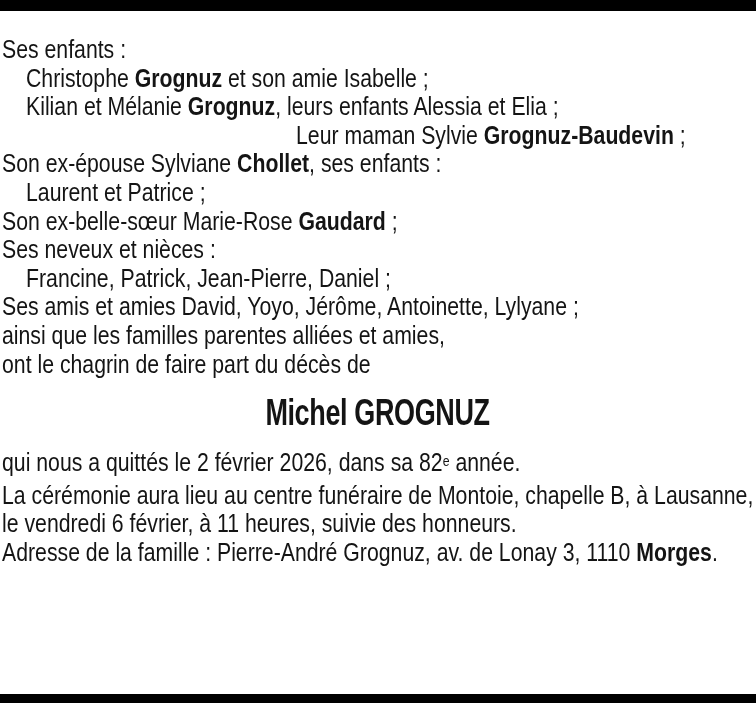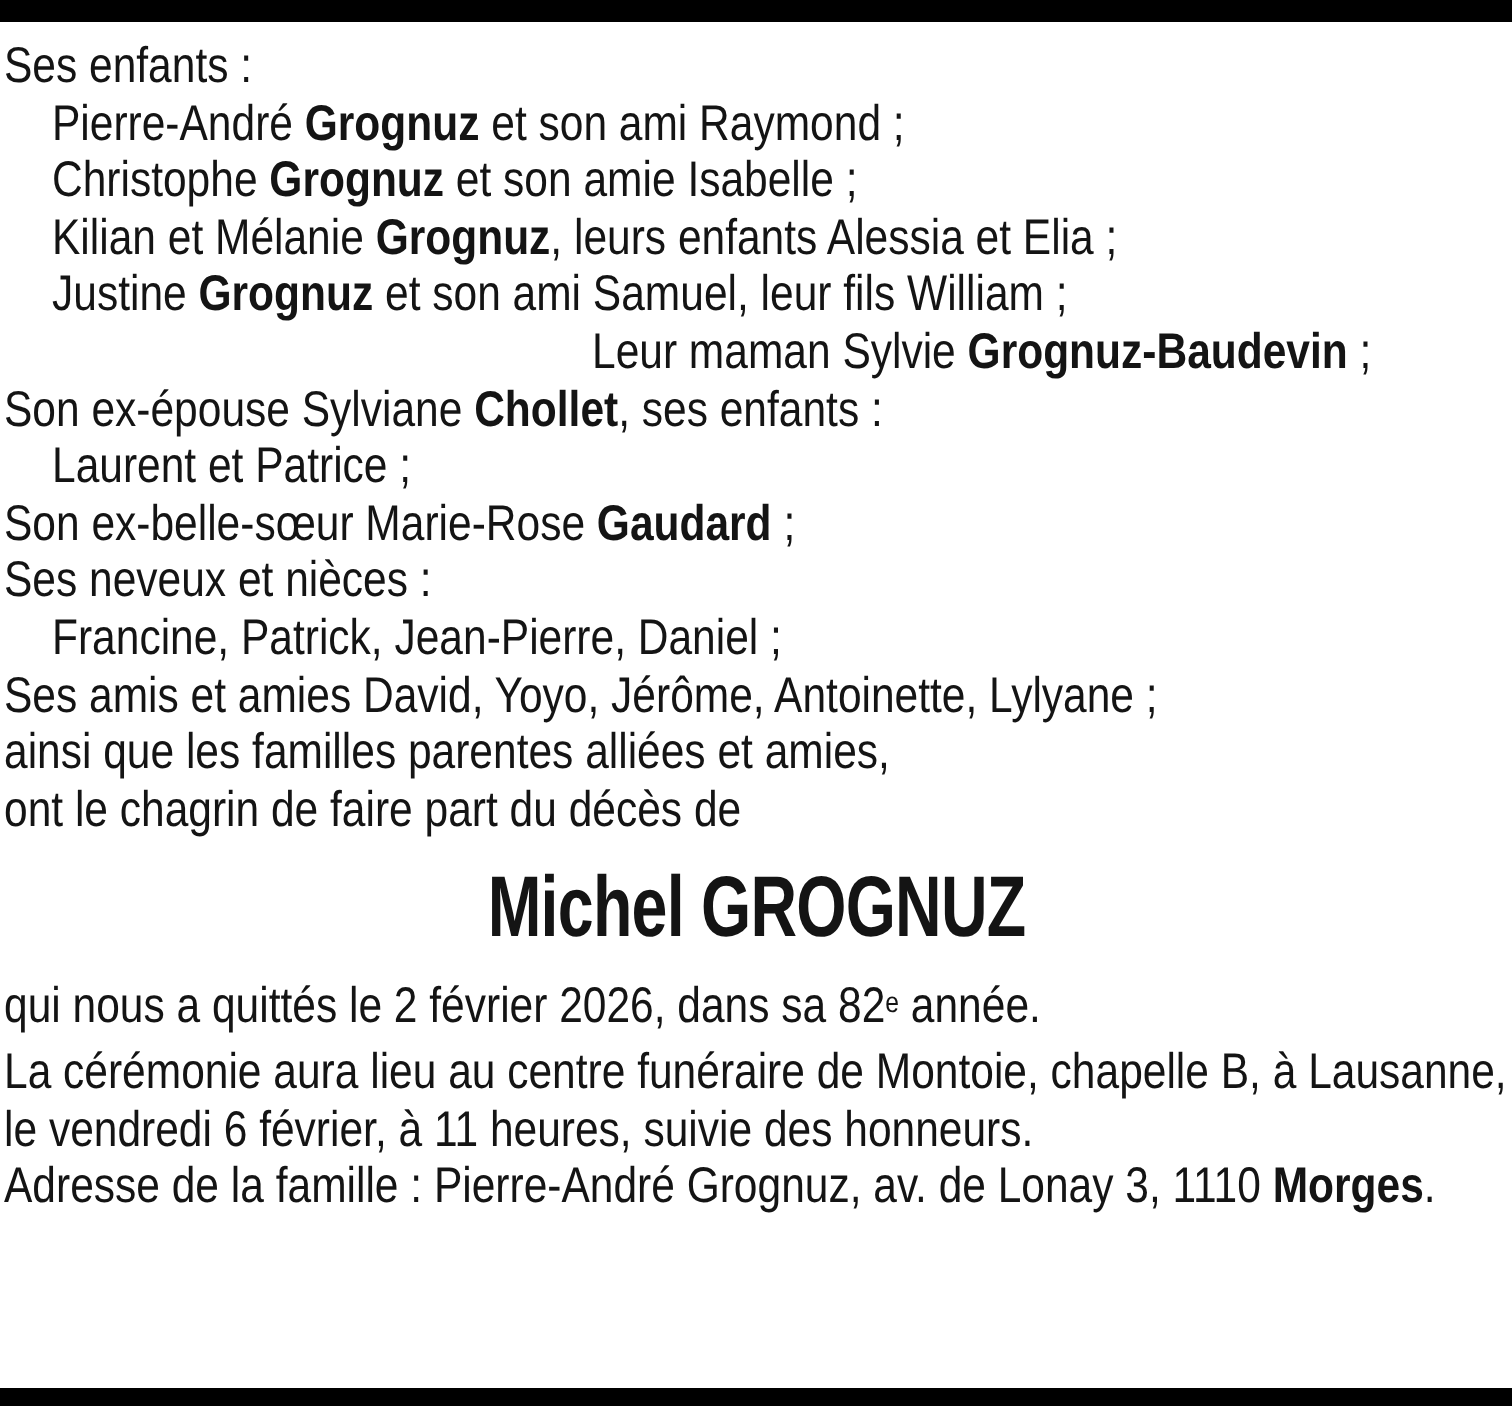--- a/index.html
+++ b/index.html
@@ -24,21 +24,21 @@
   .bar-top { top: 0; height: 11px; }
   .bar-bottom { top: 694px; height: 9px; }
 
   .content {
     position: absolute;
     top: 11px;
     left: 2px;
     width: 752px;
   }
   .lines { }
-  .family-lines { padding-top: 8px; }
+  .family-lines { padding-top: 24px; }
   .line {
     font-size: 25px;
     line-height: 28.6px;
     white-space: nowrap;
   }
   .indent-0 { padding-left: 0; }
   .indent-1 { padding-left: 24px; }
   .indent-2 { padding-left: 48px; text-align: right; }
   .scale {
     display: inline-block;
@@ -50,44 +50,42 @@
   .line sup {
     font-size: 0.58em;
     vertical-align: baseline;
     position: relative;
     top: -0.38em;
   }
   .title {
     margin: 0;
     height: 70px;
     line-height: 70px;
-    font-size: 43px;
+    font-size: 36px;
     font-weight: 700;
     text-align: center;
     white-space: nowrap;
   }
   .title-scale {
     display: inline-block;
     transform: scaleX(0.75);
     transform-origin: 50% 50%;
     letter-spacing: -0.5px;
   }
 </style>
 </head>
 <body>
 
 <div class="bar bar-top"></div>
 
 <div class="content">
   <div class="lines family-lines" id="family-lines">
       <div class="line indent-0"><span class="scale"><span>Ses enfants :</span></span></div>
-      <div class="line indent-1"><span class="scale"><span>Pierre-André </span><span class="b">Grognuz</span><span> et son ami Raymond ;</span></span></div>
       <div class="line indent-1"><span class="scale"><span>Christophe </span><span class="b">Grognuz</span><span> et son amie Isabelle ;</span></span></div>
       <div class="line indent-1"><span class="scale"><span>Kilian et Mélanie </span><span class="b">Grognuz</span><span>, leurs enfants Alessia et Elia ;</span></span></div>
-      <div class="line indent-1"><span class="scale"><span>Justine </span><span class="b">Grognuz</span><span> et son ami Samuel, leur fils William ;</span></span></div>
       <div class="line indent-2"><span class="scale"><span>Leur maman Sylvie </span><span class="b">Grognuz-Baudevin</span><span> ;</span></span></div>
       <div class="line indent-0"><span class="scale"><span>Son ex-épouse Sylviane </span><span class="b">Chollet</span><span>, ses enfants :</span></span></div>
       <div class="line indent-1"><span class="scale"><span>Laurent et Patrice ;</span></span></div>
       <div class="line indent-0"><span class="scale"><span>Son ex-belle-sœur Marie-Rose </span><span class="b">Gaudard</span><span> ;</span></span></div>
       <div class="line indent-0"><span class="scale"><span>Ses neveux et nièces :</span></span></div>
       <div class="line indent-1"><span class="scale"><span>Francine, Patrick, Jean-Pierre, Daniel ;</span></span></div>
       <div class="line indent-0"><span class="scale"><span>Ses amis et amies David, Yoyo, Jérôme, Antoinette, Lylyane ;</span></span></div>
       <div class="line indent-0"><span class="scale"><span>ainsi que les familles parentes alliées et amies,</span></span></div>
       <div class="line indent-0"><span class="scale"><span>ont le chagrin de faire part du décès de</span></span></div>
     </div>

